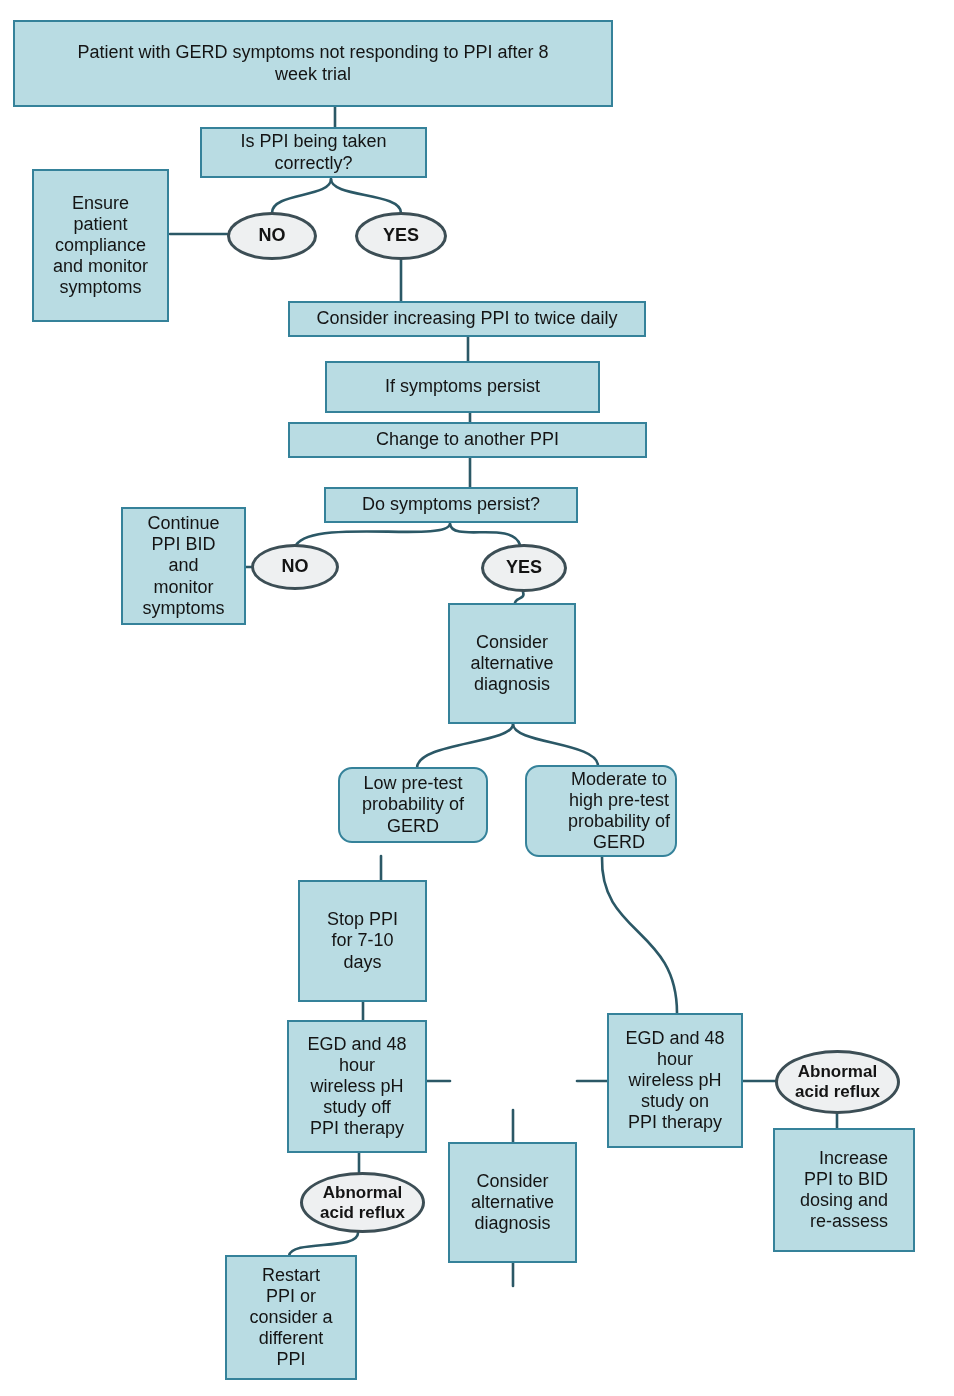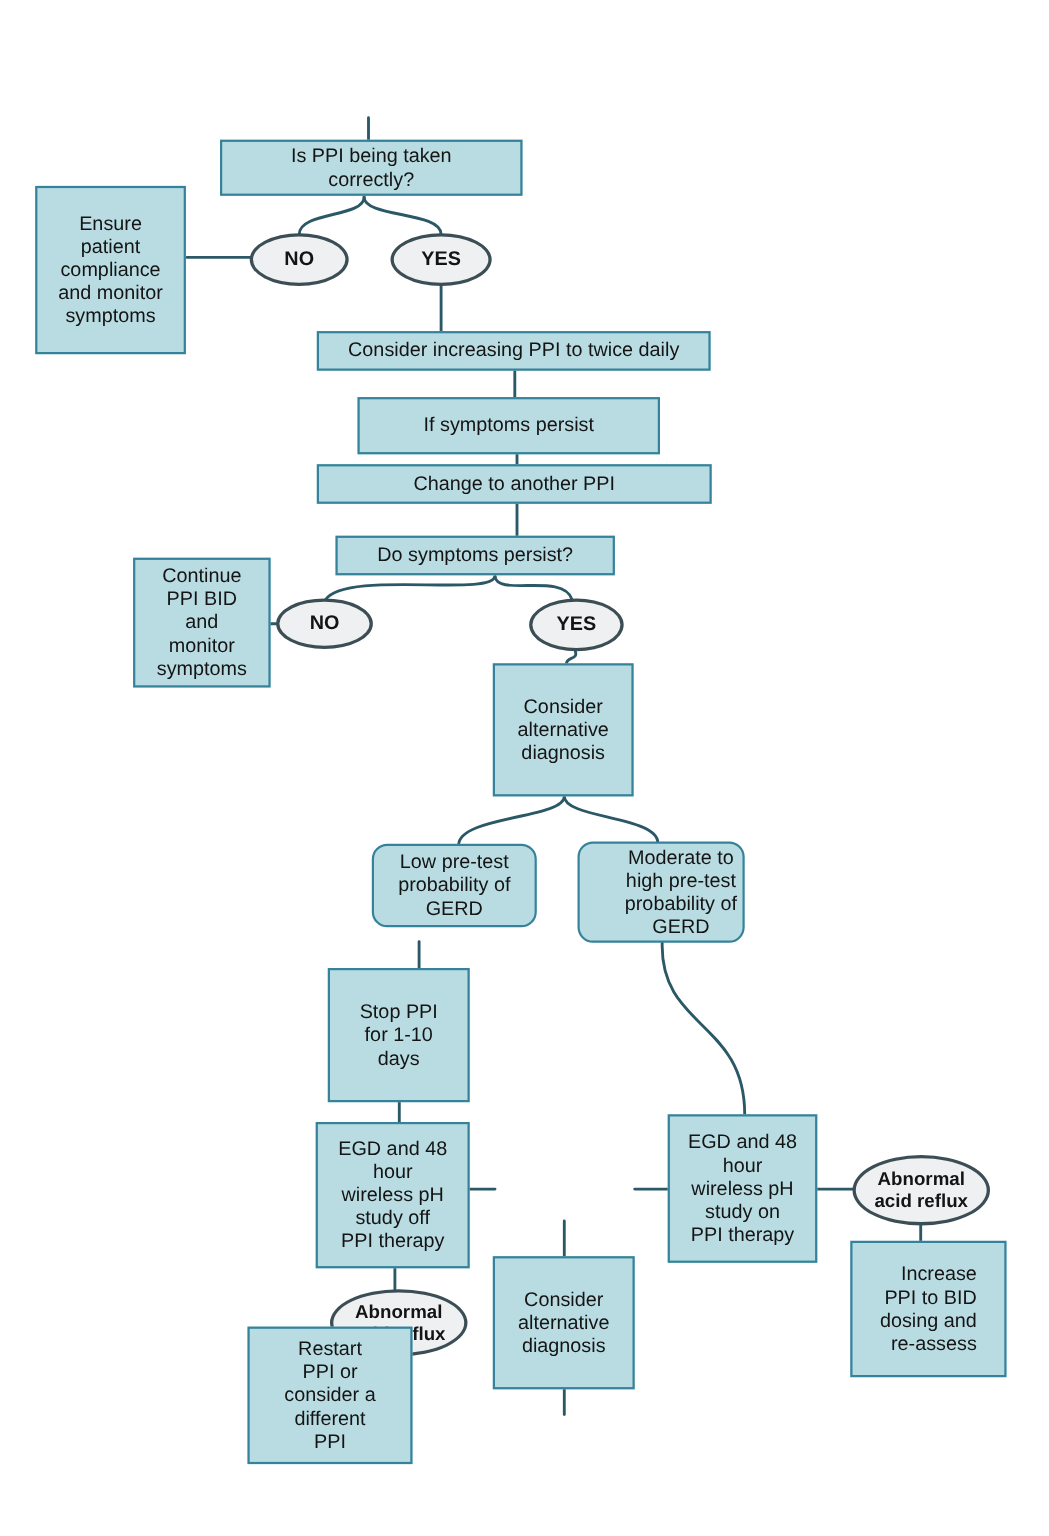--- a/index.html
+++ b/index.html
@@ -79,41 +79,43 @@
     <path d="M577,1081 L607,1081"></path>
     <path d="M513,1110 L513,1142"></path>
     <path d="M513,1263 L513,1286"></path>
     <path d="M359,1153 L359,1172"></path>
     <path d="M358,1233 C358,1251 291,1239 289,1256"></path>
     <path d="M602,857 C600,935 677,928 677,1013"></path>
     <path d="M743,1081 L775,1081"></path>
     <path d="M837,1114 L837,1128"></path>
   </svg>
 
+  <div class="node box" style="left:13px; top:20px; width:600px; height:87px;">Patient with GERD symptoms not responding to PPI after 8
+week trial</div>
 
-  <div class="node box" style="left:200px; top:127px; width:275px; height:51px;">Is PPI being taken
+  <div class="node box" style="left:200px; top:127px; width:227px; height:51px;">Is PPI being taken
 correctly?</div>
 
   <div class="node oval" style="left:227px; top:212px; width:90px; height:48px;">NO</div>
 
   <div class="node oval" style="left:355px; top:212px; width:92px; height:48px;">YES</div>
 
   <div class="node box" style="left:32px; top:169px; width:137px; height:153px;">Ensure
 patient
 compliance
 and monitor
 symptoms</div>
 
   <div class="node box" style="left:288px; top:301px; width:358px; height:36px;">Consider increasing PPI to twice daily</div>
 
   <div class="node box" style="left:325px; top:361px; width:275px; height:52px;">If symptoms persist</div>
 
   <div class="node box" style="left:288px; top:422px; width:359px; height:36px;">Change to another PPI</div>
 
-  <div class="node box" style="left:305px; top:487px; width:254px; height:36px;">Do symptoms persist?</div>
+  <div class="node box" style="left:324px; top:487px; width:254px; height:36px;">Do symptoms persist?</div>
 
   <div class="node oval" style="left:251px; top:544px; width:88px; height:46px;">NO</div>
 
   <div class="node oval" style="left:481px; top:544px; width:86px; height:48px;">YES</div>
 
   <div class="node box" style="left:101px; top:507px; width:125px; height:118px;margin-left:20px;">Continue
 PPI BID
 and
 monitor
 symptoms</div>
@@ -125,21 +127,21 @@
   <div class="node round" style="left:338px; top:767px; width:150px; height:76px;">Low pre-test
 probability of
 GERD</div>
 
   <div class="node round" style="left:525px; top:765px; width:152px; height:92px;padding-left:40px;">Moderate to
 high pre-test
 probability of
 GERD</div>
 
   <div class="node box" style="left:298px; top:880px; width:129px; height:122px;">Stop PPI
-for 1-10
+for 7-10
 days</div>
 
   <div class="node box" style="left:287px; top:1020px; width:140px; height:133px;">EGD and 48
 hour
 wireless pH
 study off
 PPI therapy</div>
 
 
   <div class="node box" style="left:607px; top:1013px; width:136px; height:135px;">EGD and 48
@@ -152,21 +154,21 @@
 acid reflux</div>
 
   <div class="node box" style="left:773px; top:1128px; width:142px; height:124px;text-align:right;">Increase
 PPI to BID
 dosing and
 re-assess</div>
 
   <div class="node oval small-label" style="left:300px; top:1172px; width:125px; height:61px;">Abnormal
 acid reflux</div>
 
-  <div class="node box" style="left:225px; top:1206px; width:150px; height:125px;">Restart
+  <div class="node box" style="left:225px; top:1255px; width:132px; height:125px;">Restart
 PPI or
 consider a
 different
 PPI</div>
 
   <div class="node box" style="left:448px; top:1142px; width:129px; height:121px;">Consider
 alternative
 diagnosis</div>
 
 

